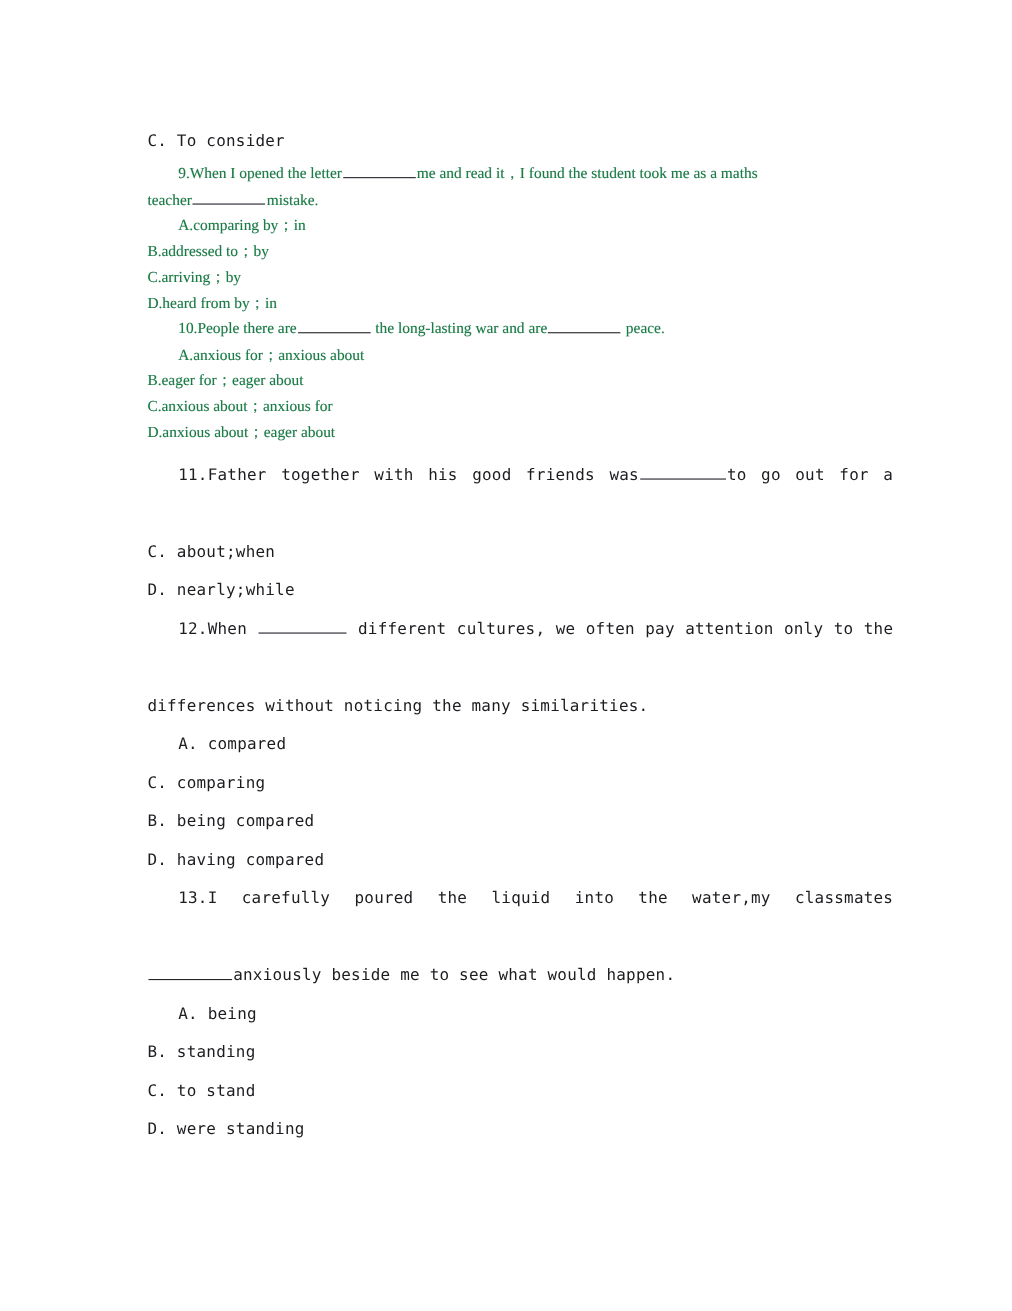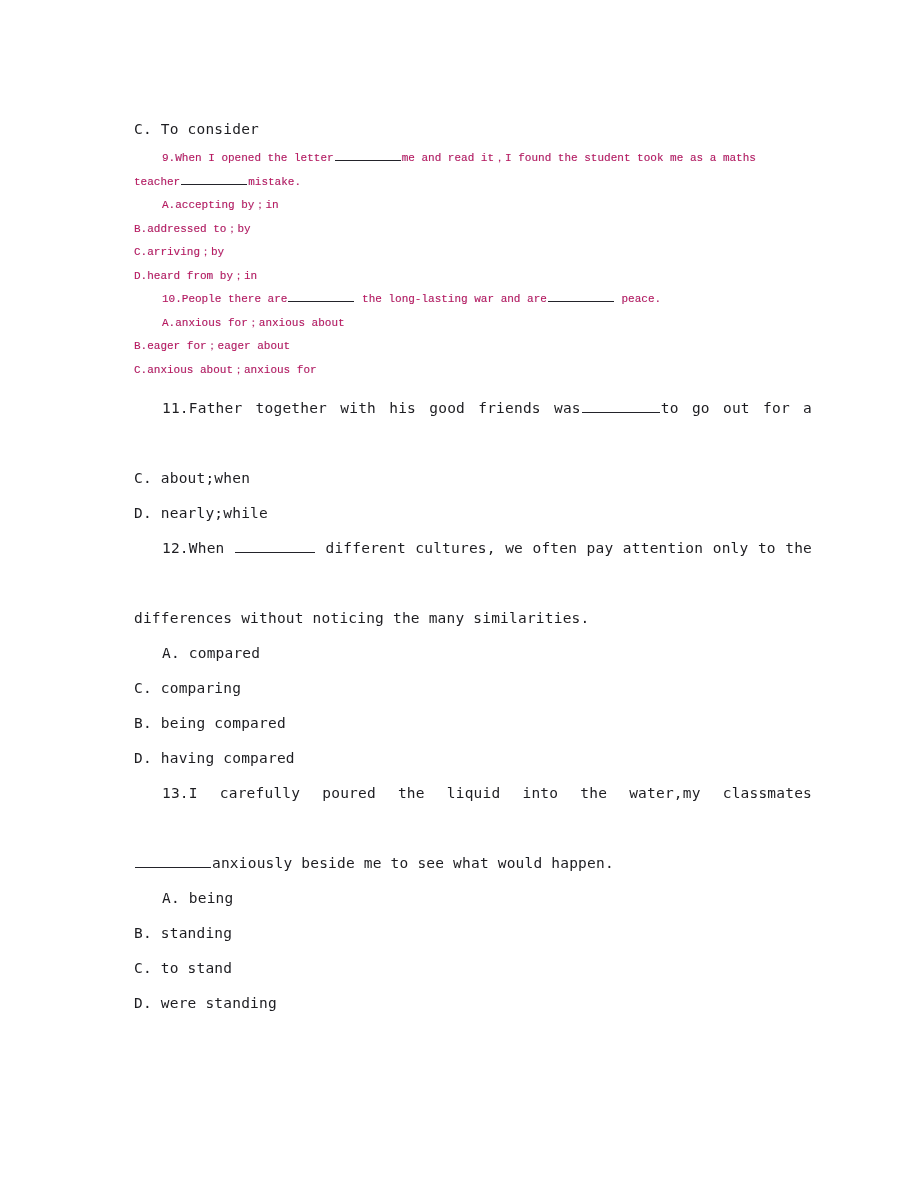--- a/index.html
+++ b/index.html
@@ -21,24 +21,24 @@
   
   .content {
     position: absolute;
     left: 134px;
     top: 112px;
     width: 678px;
   }
 
   
   .serif {
-    font-family: Liberation Mono, monospace;
-    font-size: 11px;
+    font-family: Liberation Serif, serif;
+    font-size: 14px;
     line-height: 23.5px;
-    color: #be185d;
+    color: #15803d;
   }
   .serif .stem {
     text-indent: 28px;
     text-align: justify;
     text-justify: inter-word;
   }
   .serif .opt-a { padding-left: 28px; }
   .serif .opt   { padding-left: 0; }
 
   
@@ -100,35 +100,36 @@
       <div class="opt">C. To consider</div>
     </div>
 
     <div class="serif">
       <div class="stem">
         <span>9.When I opened the letter</span><span class="blank w-serif"></span><span>me and read it，I found the student took me as a maths</span>
       </div>
       <div>
         <span>teacher</span><span class="blank w-serif"></span><span>mistake.</span>
       </div>
-      <div class="opt-a">A.accepting by；in</div>
+      <div class="opt-a">A.comparing by；in</div>
       <div class="opt">B.addressed to；by</div>
       <div class="opt">C.arriving；by</div>
       <div class="opt">D.heard from by；in</div>
     </div>
 
     <div class="serif">
       <div class="stem">
         <span>10.People there are</span><span class="blank w-serif"></span>
         <span>the long-lasting war and are</span><span class="blank w-serif"></span>
         <span>peace.</span>
       </div>
       <div class="opt-a">A.anxious for；anxious about</div>
       <div class="opt">B.eager for；eager about</div>
       <div class="opt">C.anxious about；anxious for</div>
+      <div class="opt">D.anxious about；eager about</div>
     </div>
 
     <div class="gap-md"></div>
 
     <div class="mono">
       <div class="stem">
         <span class="stem-jb"><span class="lead">11.Father together with his good friends was</span><span class="blank w-mono"></span><span>to go out for a</span></span>
       </div>
       <div class="opt">C. about;when</div>
       <div class="opt">D. nearly;while</div>

